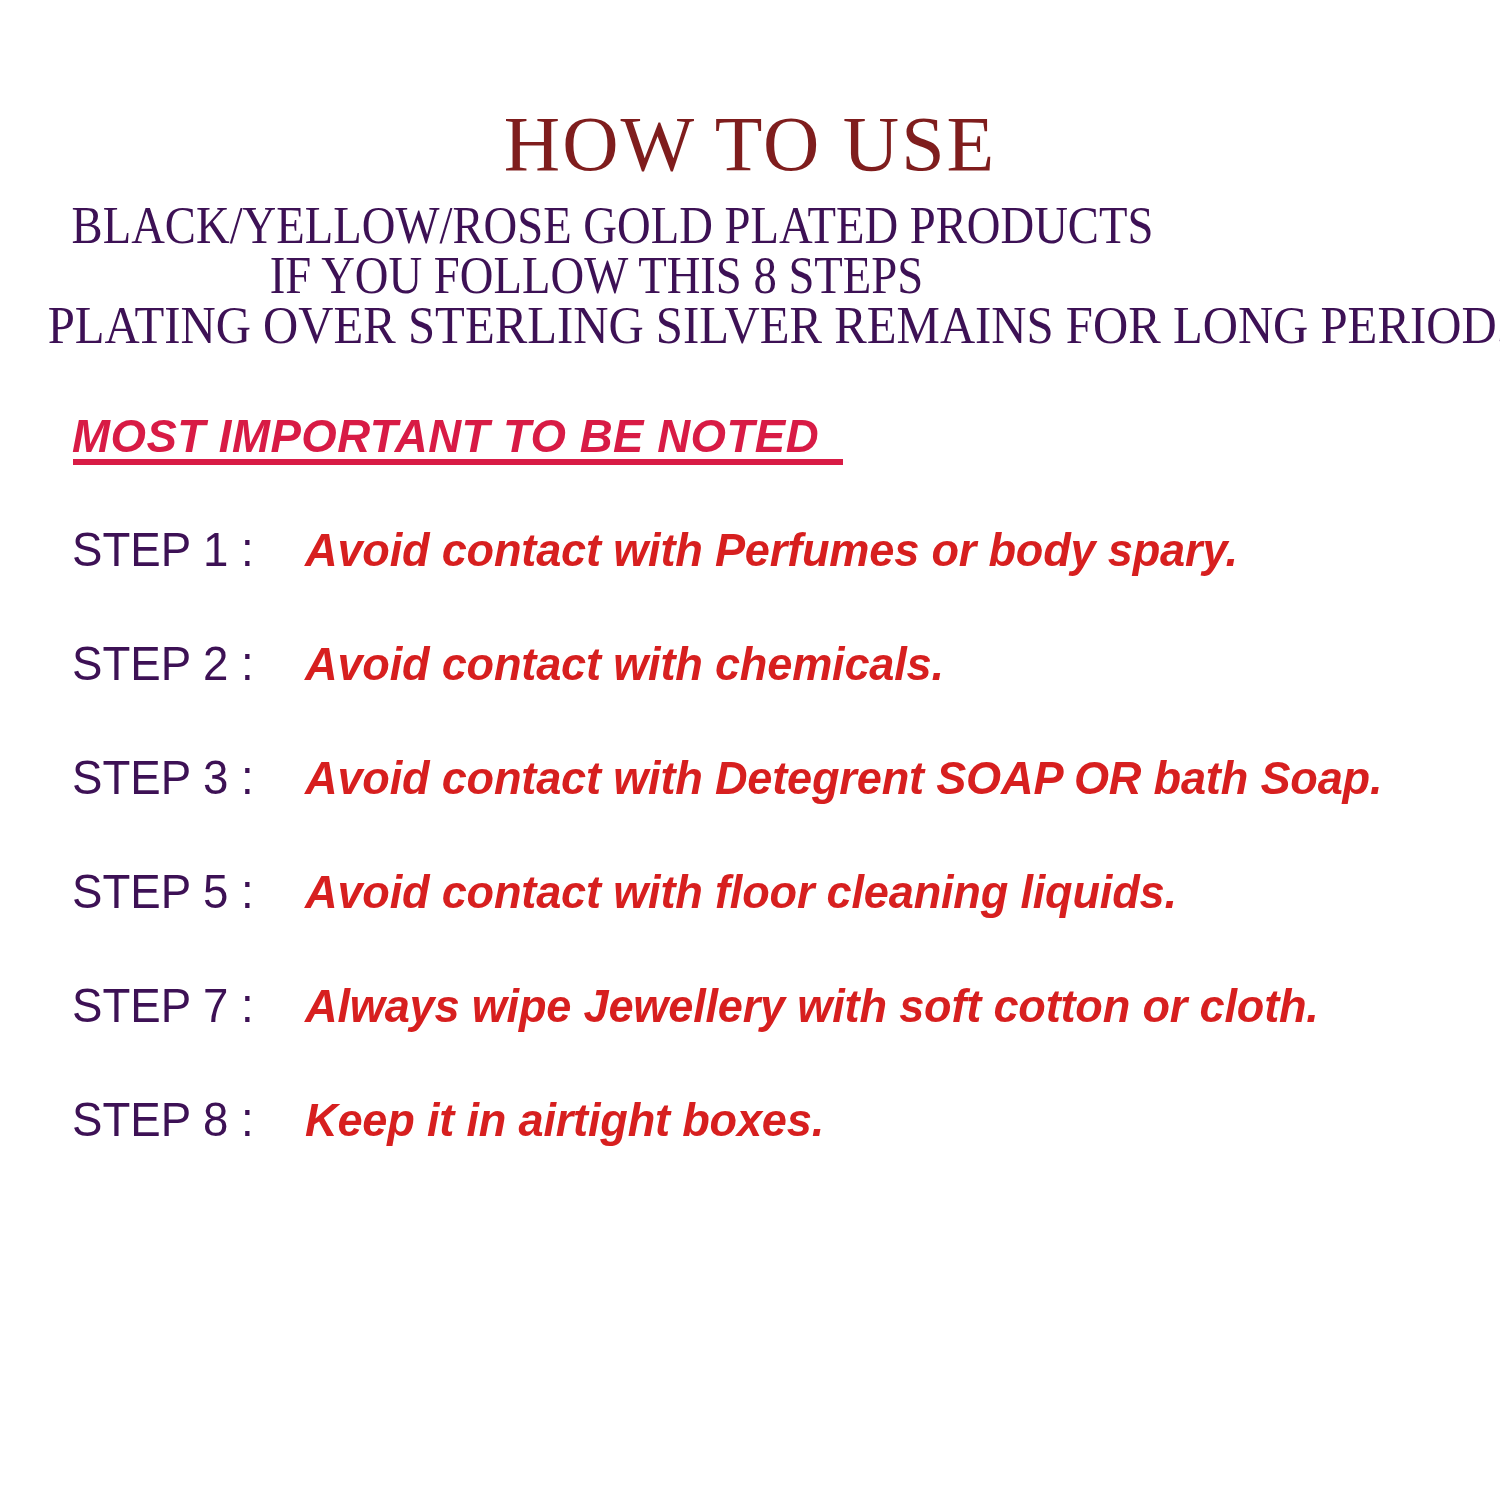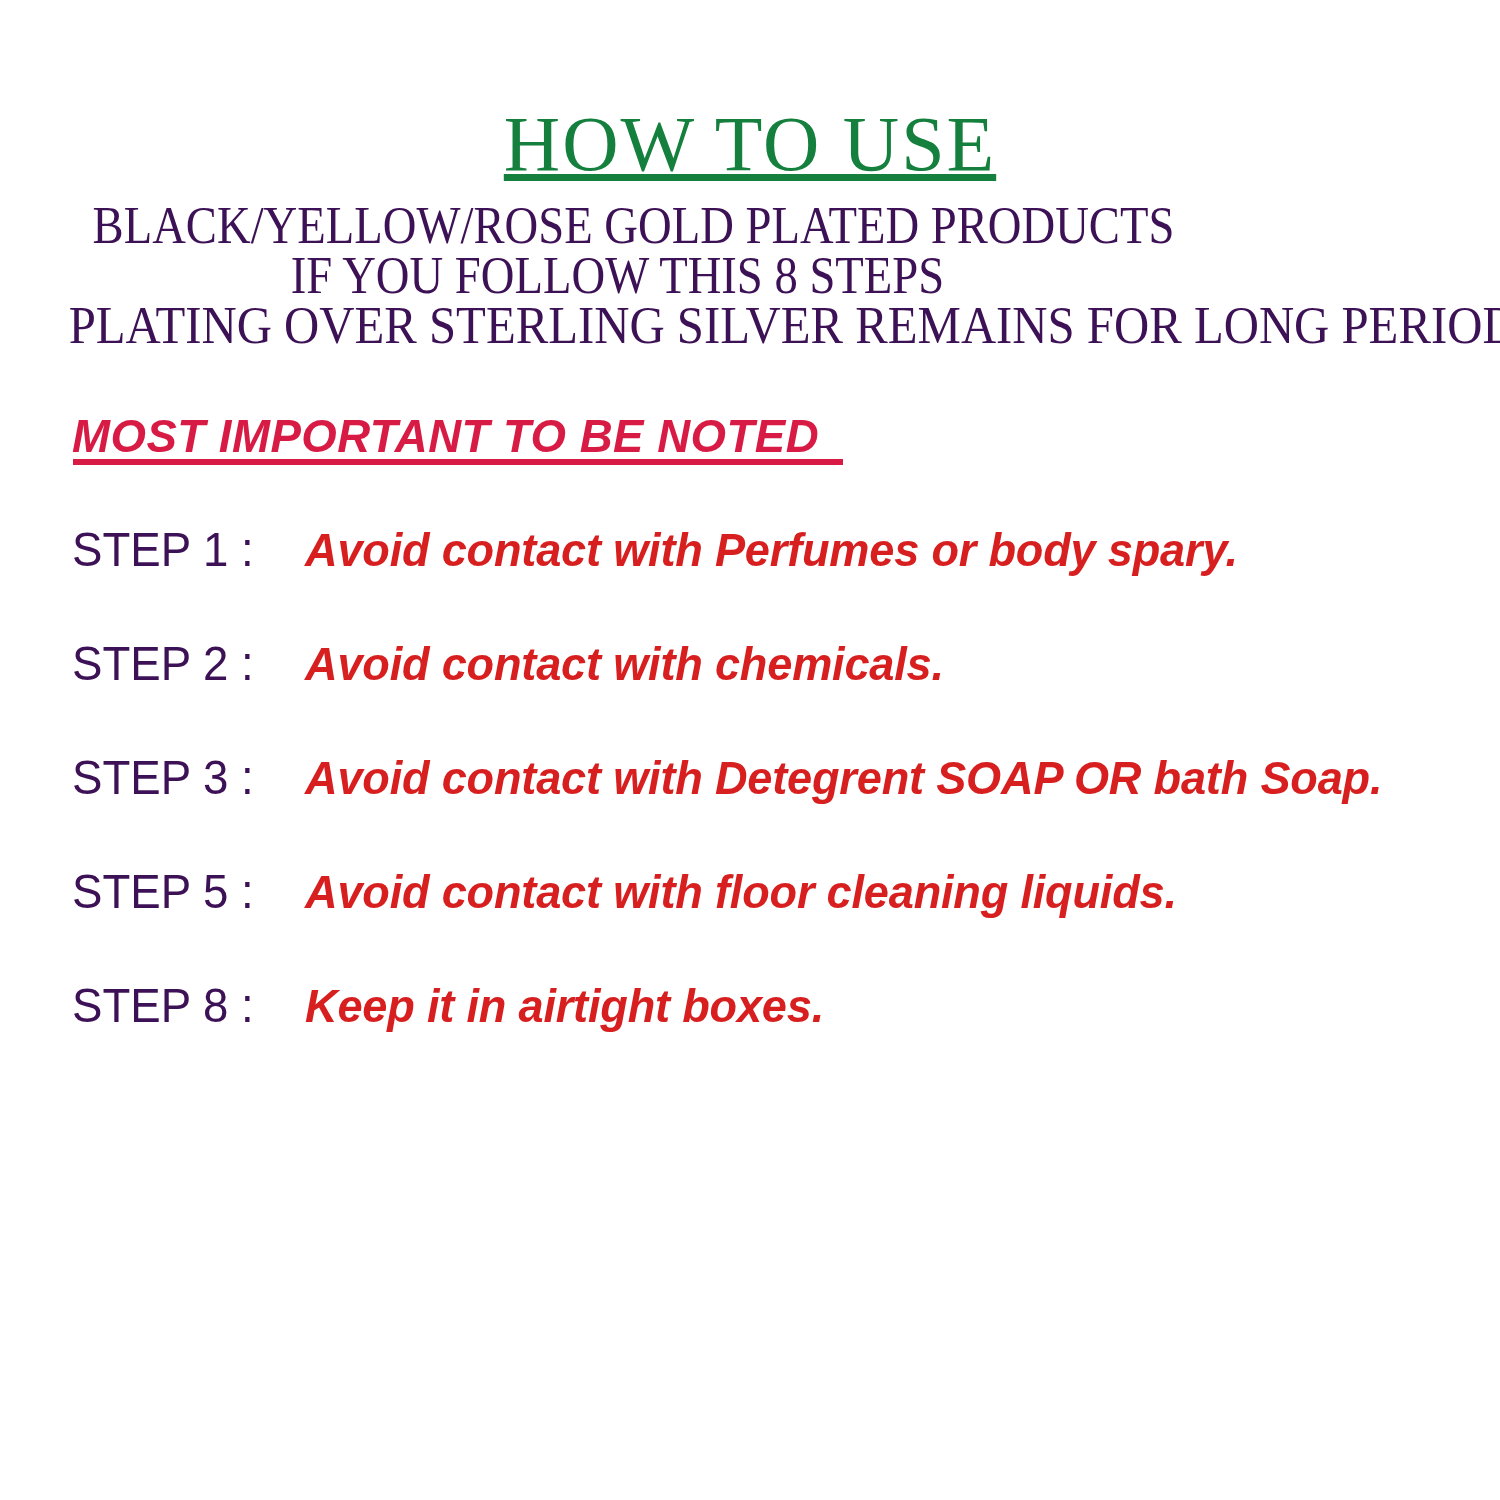--- a/index.html
+++ b/index.html
@@ -26,35 +26,33 @@
   .title {
     position: absolute;
     top: 96px;
     left: 0;
     width: 1500px;
     text-align: center;
     font-family: "Liberation Serif", "DejaVu Serif", serif;
     font-size: 78px;
     line-height: 96px;
     letter-spacing: 2px;
-    color: #15803d;
+    color: #7f1d1d;
     white-space: nowrap;
-    text-decoration: underline;
   }
 
   
   .subtitle {
     position: absolute;
     top: 200px;
     left: 0;
     width: 1193px;
     text-align: center;
     font-family: "Liberation Serif", "DejaVu Serif", serif;
     color: #3d1155;
-    margin-left: 21px;
   }
   .subtitle-line {
     display: block;
     white-space: nowrap;
     font-size: 52px;
     line-height: 50px;
     transform: scaleX(0.88);
     transform-origin: center center;
   }
   .subtitle-line.l1 { font-size: 53px; }
@@ -161,20 +159,24 @@
       <span class="step-text">Avoid contact with Detegrent SOAP OR bath Soap.</span>
     </div>
 
 
     <div class="step-row">
       <span class="step-label">STEP 5 :</span>
       <span class="step-text">Avoid contact with floor cleaning liquids.</span>
     </div>
 
 
+    <div class="step-row">
+      <span class="step-label">STEP 7 :</span>
+      <span class="step-text">Always wipe Jewellery with soft cotton or cloth.</span>
+    </div>
 
     <div class="step-row">
       <span class="step-label">STEP 8 :</span>
       <span class="step-text">Keep it in airtight boxes.</span>
     </div>
 
   </div>
 </div>
 
 </body></html>

